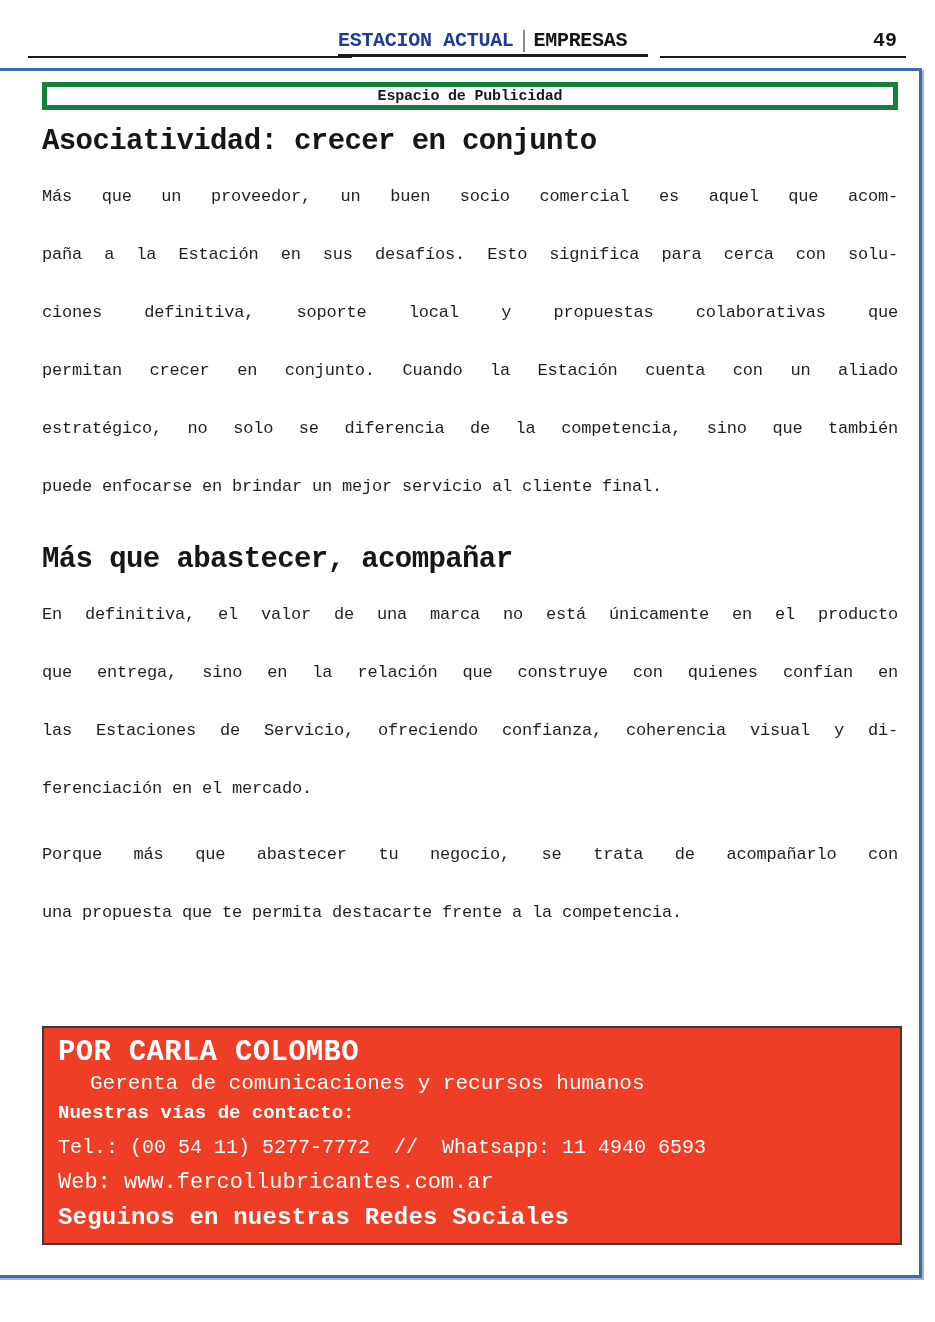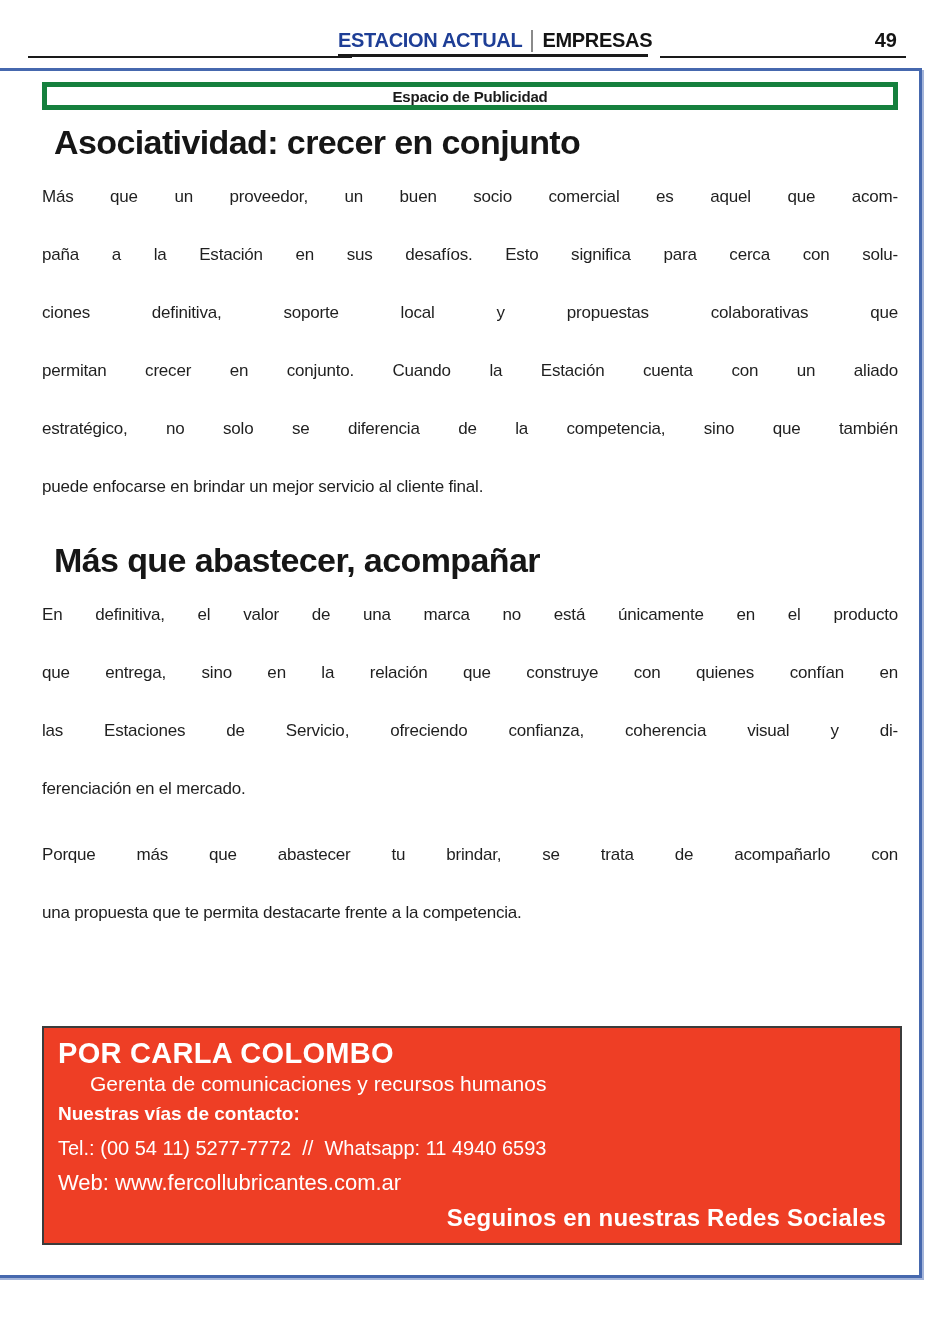--- a/index.html
+++ b/index.html
@@ -1,21 +1,21 @@
 <!DOCTYPE html>
 <html><head>
 <meta charset="utf-8">
 <style>
   html,body{margin:0;padding:0;background:#ffffff;}
   .page{
     position:relative;
     width:935px;height:1322px;
     background:#ffffff;
     overflow:hidden;
-    font-family:Liberation Sans, sans-serif;
+    font-family:Liberation Mono, monospace;
     color:#1e1e1e;
   }
 
   
   .hdr-rule{position:absolute;background:#1a1a1a;}
   .hdr-rule.left{left:28px;top:56px;width:324px;height:2px;}
   .hdr-rule.center{left:338px;top:54px;width:310px;height:3px;}
   .hdr-rule.right{left:660px;top:56px;width:246px;height:2px;}
   .hdr-center{
     position:absolute;left:338px;top:29px;
@@ -42,47 +42,47 @@
   .ad-box{
     position:absolute;left:43px;top:11px;width:856px;height:28px;
     box-sizing:border-box;border:5px solid #15803d;
     display:flex;align-items:center;justify-content:center;
     font-weight:bold;font-size:15px;color:#1a1a1a;letter-spacing:-0.2px;
   }
 
   
   .article{position:absolute;left:43px;top:54px;width:856px;}
   .article-h{
-    font-size:34px;font-weight:bold;letter-spacing:-0.6px;
-    line-height:34px;margin:0 0 9px 12px;color:#161616;
+    font-size:29px;font-weight:bold;letter-spacing:-0.6px;
+    line-height:34px;margin:0 0 9px 0;color:#161616;
   }
   .article-h.later{margin-top:27px;}
   .bline{
     height:58px;line-height:58px;font-size:17px;letter-spacing:-0.2px;
     text-align:justify;text-align-last:justify;
     white-space:normal;color:#1f1f1f;
   }
   .bline.lastline{text-align-last:left;}
   .para.follow{margin-top:8px;}
 
   
   .contact-box{
     position:absolute;left:43px;top:955px;width:860px;height:219px;
     box-sizing:border-box;
     background:#ee3e25;
     border:2px solid #3b3b3b;
     color:#ffffff;
-    padding:8px 14px 0 14px;
+    padding:8px 28px 0 14px;
   }
   .cb-author{font-weight:bold;font-size:29px;line-height:34px;letter-spacing:0.3px;}
   .cb-role{font-size:21px;line-height:27px;margin-left:32px;}
   .cb-heading{font-weight:bold;font-size:19px;line-height:33px;}
   .cb-tel{font-size:20px;line-height:36px;white-space:pre-wrap;}
   .cb-web{font-size:22px;line-height:33px;}
-  .cb-social{font-weight:bold;font-size:24px;line-height:37px;text-align:right;letter-spacing:0.2px;}
+  .cb-social{font-weight:bold;font-size:24px;line-height:37px;text-align:left;letter-spacing:0.2px;}
 </style>
 </head>
 <body>
 
 <div class="page">
 
   <div>
     <div class="hdr-rule left"></div>
     <div class="hdr-center">
       <span class="hdr-brand">ESTACION ACTUAL</span>
@@ -111,21 +111,21 @@
           <div class="bline lastline">puede enfocarse en brindar un mejor servicio al cliente final.</div>
         </div>
         <h2 class="article-h later">Más que abastecer, acompañar</h2>
         <div class="para">
           <div class="bline">En definitiva, el valor de una marca no está únicamente en el producto</div>
           <div class="bline">que entrega, sino en la relación que construye con quienes confían en</div>
           <div class="bline">las Estaciones de Servicio, ofreciendo confianza, coherencia visual y di-</div>
           <div class="bline lastline">ferenciación en el mercado.</div>
         </div>
         <div class="para follow">
-          <div class="bline">Porque más que abastecer tu brindar, se trata de acompañarlo con</div>
+          <div class="bline">Porque más que abastecer tu negocio, se trata de acompañarlo con</div>
           <div class="bline lastline">una propuesta que te permita destacarte frente a la competencia.</div>
         </div>
       </article>
 
     <div class="contact-box">
       <div class="cb-author">POR CARLA COLOMBO</div>
       <div class="cb-role">Gerenta de comunicaciones y recursos humanos</div>
       <div class="cb-heading">Nuestras vías de contacto:</div>
       <div class="cb-tel">Tel.: (00 54 11) 5277-7772  //  Whatsapp: 11 4940 6593</div>
       <div class="cb-web">Web: www.fercollubricantes.com.ar</div>

